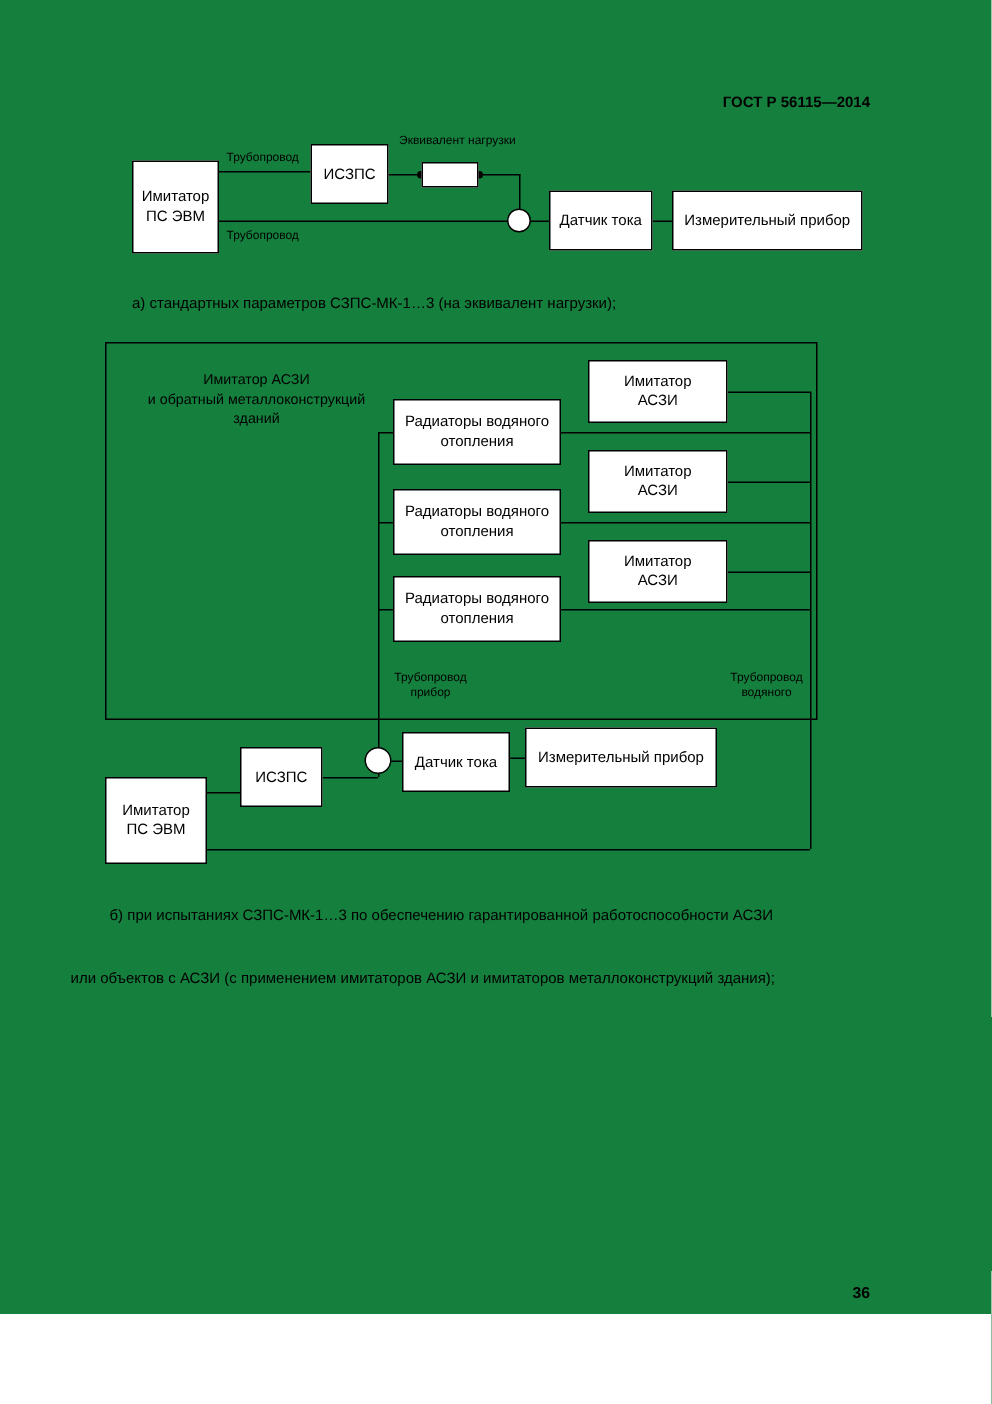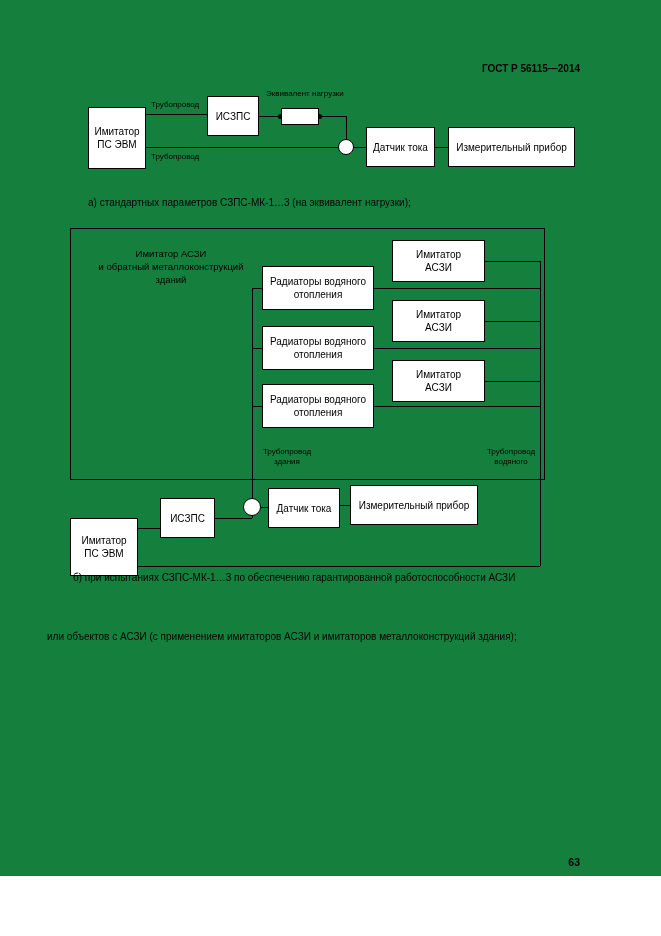--- a/index.html
+++ b/index.html
@@ -155,40 +155,40 @@
       <div>Имитатор</div>
       <div>АСЗИ</div>
     </div>
     <div class="box" style="left:392px;top:360px;width:93px;height:42px;">
       <div>Имитатор</div>
       <div>АСЗИ</div>
     </div>
 
     <div class="slbl center" style="left:253px;top:447px;width:68px;">
       <div>Трубопровод</div>
-      <div>здания</div>
+      <div>прибор</div>
     </div>
     <div class="slbl center" style="left:477px;top:447px;width:68px;">
       <div>Трубопровод</div>
       <div>водяного</div>
     </div>
 
     <div class="box" style="left:160px;top:498px;width:55px;height:40px;">
       <div>ИСЗПС</div>
     </div>
     <div class="box" style="left:268px;top:488px;width:72px;height:40px;">
       <div>Датчик тока</div>
     </div>
     <div class="box" style="left:350px;top:485px;width:128px;height:40px;">
       <div>Измерительный прибор</div>
     </div>
     <div class="box" style="left:70px;top:518px;width:68px;height:58px;">
       <div>Имитатор</div>
       <div>ПС ЭВМ</div>
     </div>
 
-    <div class="caption" style="left:73px;top:571px;">б) при испытаниях СЗПС-МК-1…3 по обеспечению гарантированной работоспособности АСЗИ</div>
-    <div class="caption" style="left:47px;top:630px;">или объектов с АСЗИ (с применением имитаторов АСЗИ и имитаторов металлоконструкций здания);</div>
+    <div class="caption" style="left:73px;top:604px;">б) при испытаниях СЗПС-МК-1…3 по обеспечению гарантированной работоспособности АСЗИ</div>
+    <div class="caption" style="left:47px;top:646px;">или объектов с АСЗИ (с применением имитаторов АСЗИ и имитаторов металлоконструкций здания);</div>
   </div>
 
-  <div class="pageno">63</div>
+  <div class="pageno">36</div>
 
 </div>
 
 </body></html>

